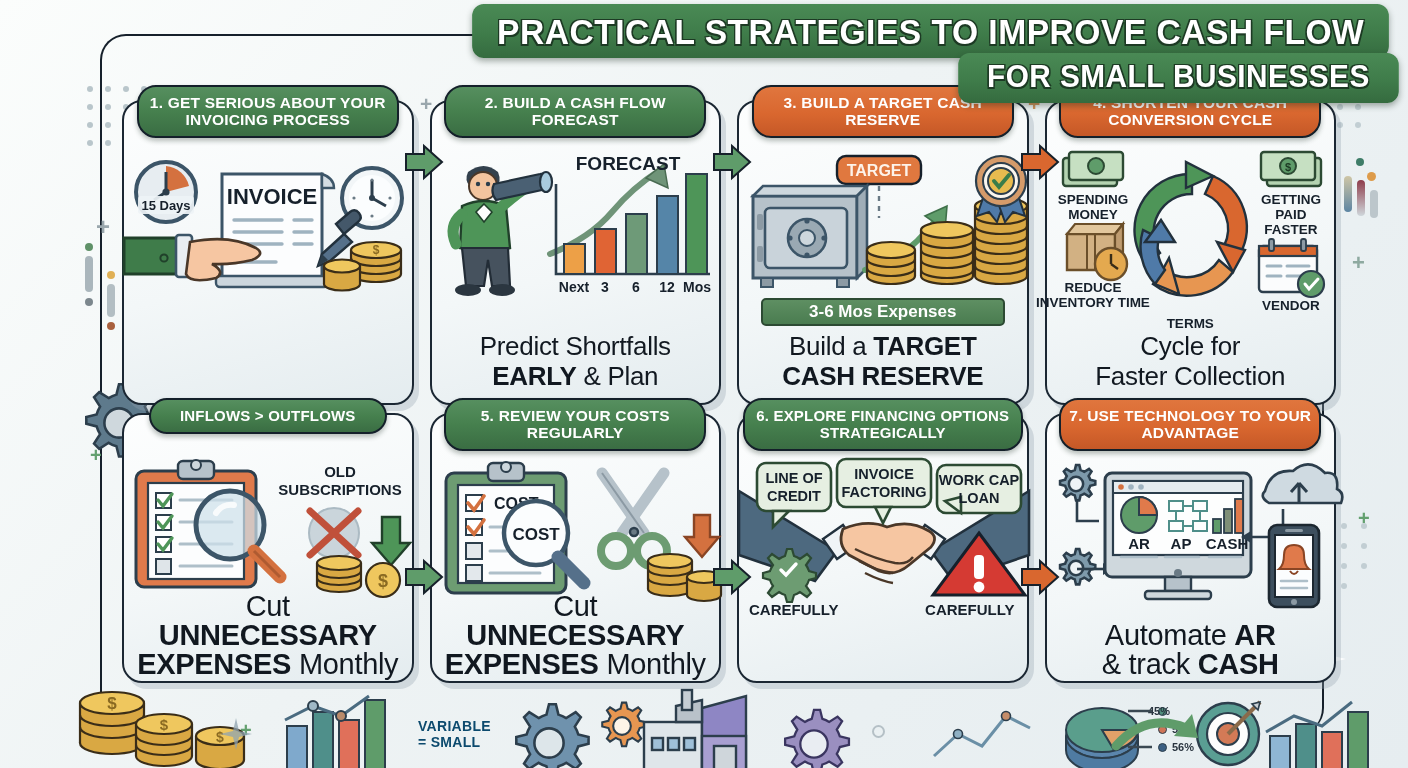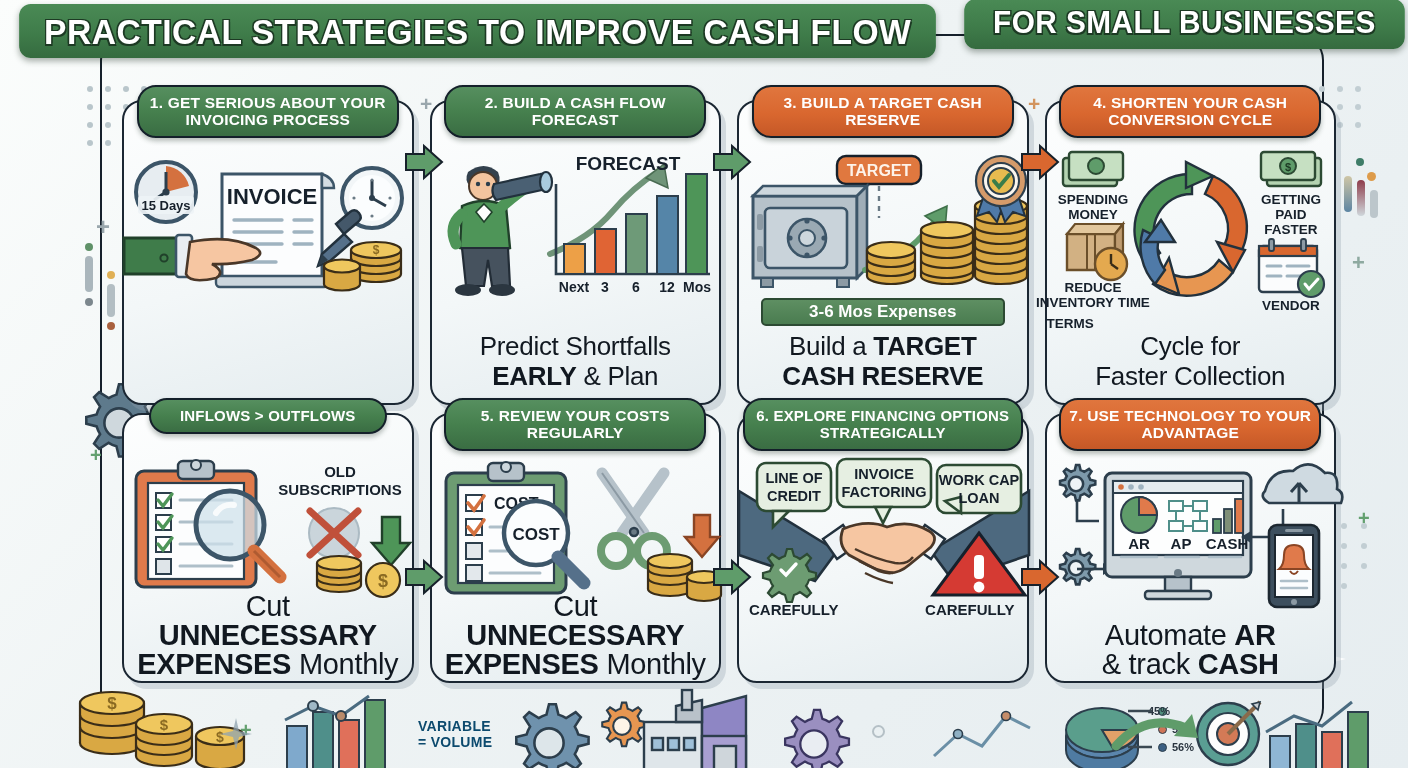--- a/index.html
+++ b/index.html
@@ -10,21 +10,21 @@
     position:relative;
   }
   
   .frame{
     position:absolute; left:100px; top:34px; width:1224px; height:700px;
     border:2.5px solid #16202b; border-radius:26px; border-bottom:none;
     z-index:1; pointer-events:none;
   }
   
   .title-wrap{ position:absolute; left:0; top:4px; width:100%; z-index:20;
-     display:flex; align-items:flex-start; }
+     display:flex; flex-direction:column; align-items:flex-end; }
   .title-line{
     background:linear-gradient(180deg,#4a8a55 0%,#3f7c4a 55%,#356b3f 100%);
     color:#fff; font-weight:bold; letter-spacing:.5px;
     border-radius:12px; box-shadow:0 3px 7px rgba(20,40,25,.38);
     text-align:center; white-space:nowrap;
     text-shadow:-1.5px -1.5px 0 #1d3a24, 1.5px -1.5px 0 #1d3a24,
                 -1.5px 1.5px 0 #1d3a24, 1.5px 1.5px 0 #1d3a24;
     font-stretch:condensed; transform:scaleX(.96);
   }
   .title-1{ font-size:35px; padding:8px 26px 6px; }
@@ -199,21 +199,21 @@
       <rect x="56" y="30" width="20" height="52" fill="#e0705a"></rect>
       <rect x="82" y="10" width="20" height="72" fill="#5f9c6a"></rect>
       <polyline points="2,30 30,16 58,26 86,6" fill="none" stroke="#4a6b80" stroke-width="3"></polyline>
       <circle cx="30" cy="16" r="5" fill="#9fb8c6"></circle>
         <circle cx="58" cy="26" r="5" fill="#b98a6a"></circle>
     </g>
   </svg>
 
   <span class="lbl-small" style="left:418px;top:718px;">
     <span>VARIABLE</span><br>
-    <span>= VOLUME</span>
+    <span>= SMALL</span>
   </span>
 
   <svg style="position:absolute;left:506px;top:700px;" width="86" height="86" viewBox="0 0 100 100">
     <g fill="#6f92ad" stroke="#2c3e4c" stroke-width="3">
       <path d="M50 5 l8 0 3 12 a36 36 0 0 1 9 4 l11-7 6 6 -7 11 a36 36 0 0 1 4 9 l12 3 0 8 -12 3 a36 36 0 0 1-4 9 l7 11 -6 6 -11-7 a36 36 0 0 1-9 4 l-3 12 -8 0 -3-12 a36 36 0 0 1-9-4 l-11 7 -6-6 7-11 a36 36 0 0 1-4-9 l-12-3 0-8 12-3 a36 36 0 0 1 4-9 l-7-11 6-6 11 7 a36 36 0 0 1 9-4 z"></path>
       <circle cx="50" cy="50" r="17" fill="#dde6ea"></circle>
     </g>
   </svg>
   <svg style="position:absolute;left:596px;top:700px;" width="52" height="52" viewBox="0 0 100 100">
     <g fill="#e79651" stroke="#2c3e4c" stroke-width="4">
@@ -576,21 +576,21 @@
             <rect x="254" y="93" width="5" height="12" rx="2" fill="#8c9aa4" stroke="#2c3e4c" stroke-width="1.8"></rect>
             <g stroke="#9fb3c0" stroke-width="3" stroke-linecap="round">
               <path d="M220 120 h14 M240 120 h22 M220 130 h14 M240 130 h14"></path>
             </g>
             <circle cx="264" cy="138" r="13" fill="#5f9c6a" stroke="#2c3e4c" stroke-width="2.2"></circle>
             <path d="M258 138 l4 5 l9 -10" stroke="#fff" stroke-width="3" fill="none" stroke-linecap="round"></path>
           </g>
           <text x="244" y="164" text-anchor="middle" font-size="13.5" font-weight="bold" fill="#16202b" font-family="Liberation Sans">VENDOR</text>
         </svg>
       </div>
-      <div style="position:absolute;left:0;right:0;top:214px;font-size:13.5px;font-weight:bold;color:#16202b;">TERMS</div>
+      <div style="position:absolute;left:0;right:0;top:214px;text-align:center;font-size:13.5px;font-weight:bold;color:#16202b;">TERMS</div>
       <div class="ccap">
         <span>Cycle for</span><br>
         <span>Faster Collection</span>
       </div>
     </div>
   </div>
 
   <div class="row row2">
 
     <div class="card">

